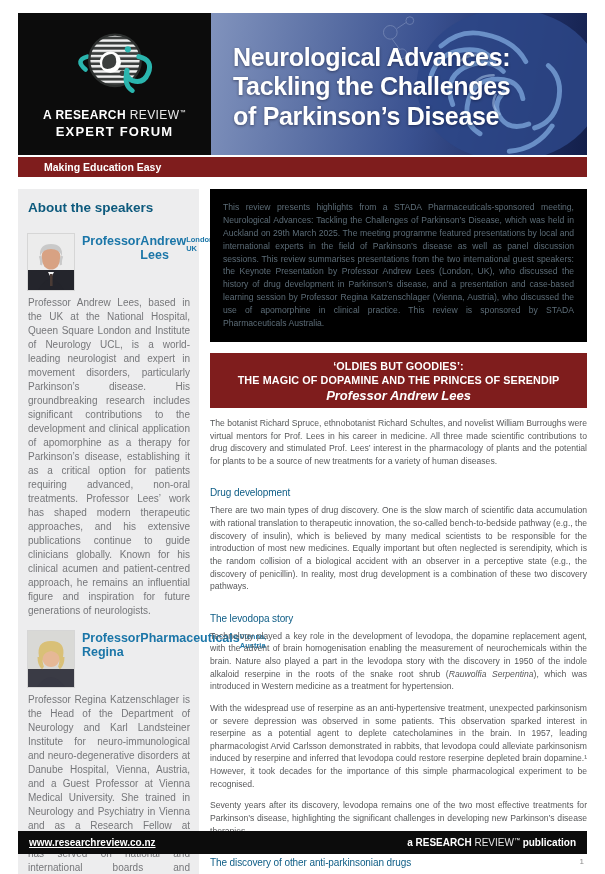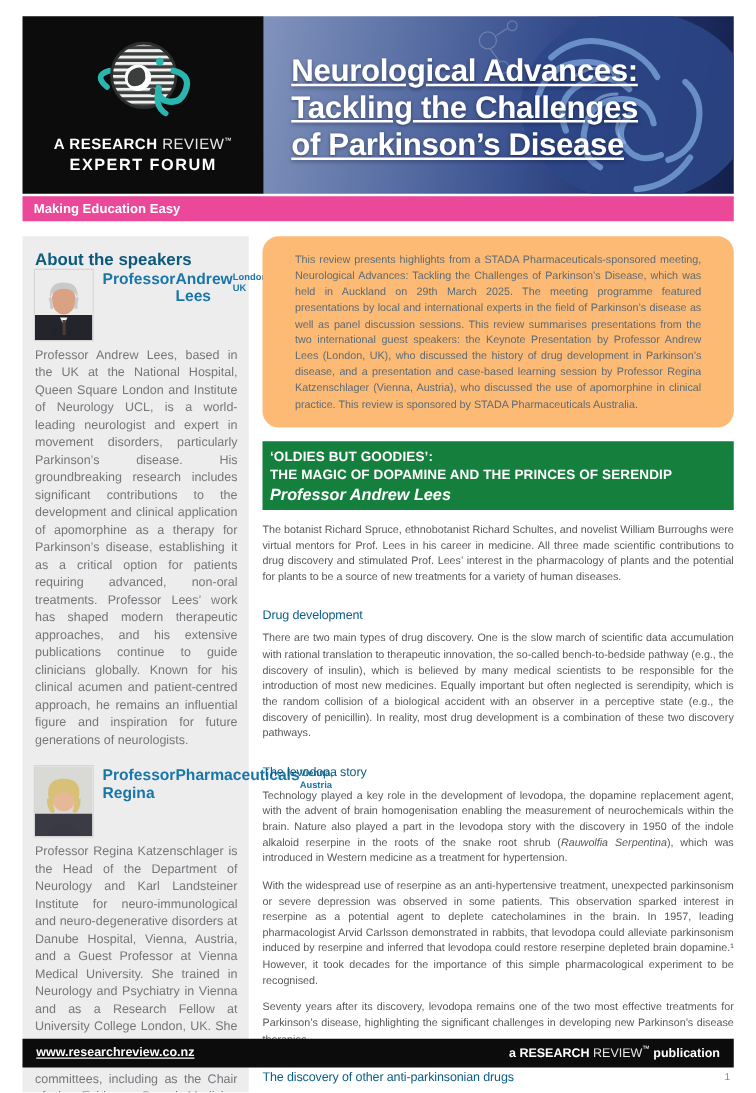--- a/index.html
+++ b/index.html
@@ -12,44 +12,44 @@
   .logo-line { color:#fff; font-size:12px; letter-spacing:.4px; margin-top:9px; white-space:nowrap; }
   .logo-line .b { font-weight:bold; }
   .logo-line .l { font-weight:normal; color:#e9e9e9; }
   .logo-line .tm { font-size:6px; vertical-align:super; }
   .logo-sub { color:#fff; font-weight:bold; font-size:13px; letter-spacing:1.2px; margin-top:2px; }
   .hero { flex:1; position:relative; overflow:hidden;
           background:linear-gradient(100deg,#8193bd 0%,#5d72a6 28%,#3a5190 55%,#22336b 78%,#131f4a 100%); }
   .hero svg.brain { position:absolute; right:-10px; top:-6px; height:156px; }
   .hero-title { position:absolute; left:22px; top:30px; color:#fff; font-weight:bold;
                 font-size:25px; line-height:1.17; letter-spacing:-.3px;
-                text-shadow:0 1px 3px rgba(0,0,20,.45);text-decoration:underline; }
-  .edu-bar { position:absolute; left:18px; top:157px; width:569px; height:20px; background:#ec4899;
-             color:#fff; font-size:10.5px; font-weight:bold; display:flex; align-items:center; padding-left:9px; }
+                text-shadow:0 1px 3px rgba(0,0,20,.45); }
+  .edu-bar { position:absolute; left:18px; top:157px; width:569px; height:20px; background:#7f1d1d;
+             color:#fff; font-size:10.5px; font-weight:bold; display:flex; align-items:center; padding-left:26px; }
 
   
   .sidebar { position:absolute; left:18px; top:189px; width:181px; }
   .speakers-box { background:#ededee; padding:11px 9px 13px 10px; }
-  .sb-heading { color:#0d5a7d; font-size:13.5px; font-weight:bold; margin-bottom:1px; }
+  .sb-heading { color:#0d5a7d; font-size:13.5px; font-weight:bold; margin-bottom:19px; }
   .speaker { margin-bottom:13px; }
   .speaker:last-child { margin-bottom:0; }
   .speaker-head { display:flex; gap:8px; margin-bottom:6px; }
   .speaker-photo { width:46px; height:56px; flex:none; background:#fff; outline:1px solid #d6d6d6; }
   .speaker-names { display:flex; flex-direction:row; justify-content:flex-end; padding-bottom:1px; }
   .sp-name { color:#1b76a8; font-weight:bold; font-size:12.5px; line-height:1.12; }
   .sp-loc { color:#1b76a8; font-weight:bold; font-size:7.5px; margin-top:1px; }
   .sp-bio { color:#76777a; font-size:10px; line-height:1.4; text-align:justify; }
 
   .promo { margin-top:17px; text-align:center; color:#2bb2ab; font-weight:bold; font-size:12px; line-height:1.28; }
   .promo-url { text-align:center; color:#0e0e0e; font-weight:bold; font-size:14.5px; margin-top:4px; letter-spacing:.1px; cursor:pointer; }
 
   
   .main { position:absolute; left:210px; top:189px; width:377px; }
-  .intro-box { background:#fdba74; padding:12px 26px; color:#5c6c77; font-size:8.6px; line-height:1.5; text-align:justify;border-radius:13px; }
-  .banner { margin-top:11px; background:#15803d; color:#fff; padding:6px 6px 5px; }
+  .intro-box { background:#000000; padding:12px 13px; color:#5c6c77; font-size:8.6px; line-height:1.5; text-align:justify; }
+  .banner { margin-top:11px; background:#7f1d1d; color:#fff; text-align:center; padding:6px 6px 5px; }
   .banner .l1, .banner .l2 { font-size:10.8px; font-weight:bold; line-height:1.3; letter-spacing:.1px; }
   .banner .sp { font-size:13px; font-weight:bold; font-style:italic; margin-top:1px; }
   .para { color:#57585a; font-size:8.6px; line-height:1.47; text-align:justify; margin-top:9px; }
   .para .it { font-style:italic; }
   .sec-heading { color:#0d5c85; font-size:10px; font-weight:normal; margin-top:20px; margin-bottom:-3px; letter-spacing:-.1px; }
 
   
   .footer { position:absolute; left:18px; top:831px; width:569px; height:23px; background:#0c0c0c;
             display:flex; align-items:center; justify-content:space-between; padding:0 11px; }
   .footer-url { color:#fff; font-weight:bold; font-size:10px; text-decoration:underline; cursor:pointer; }

